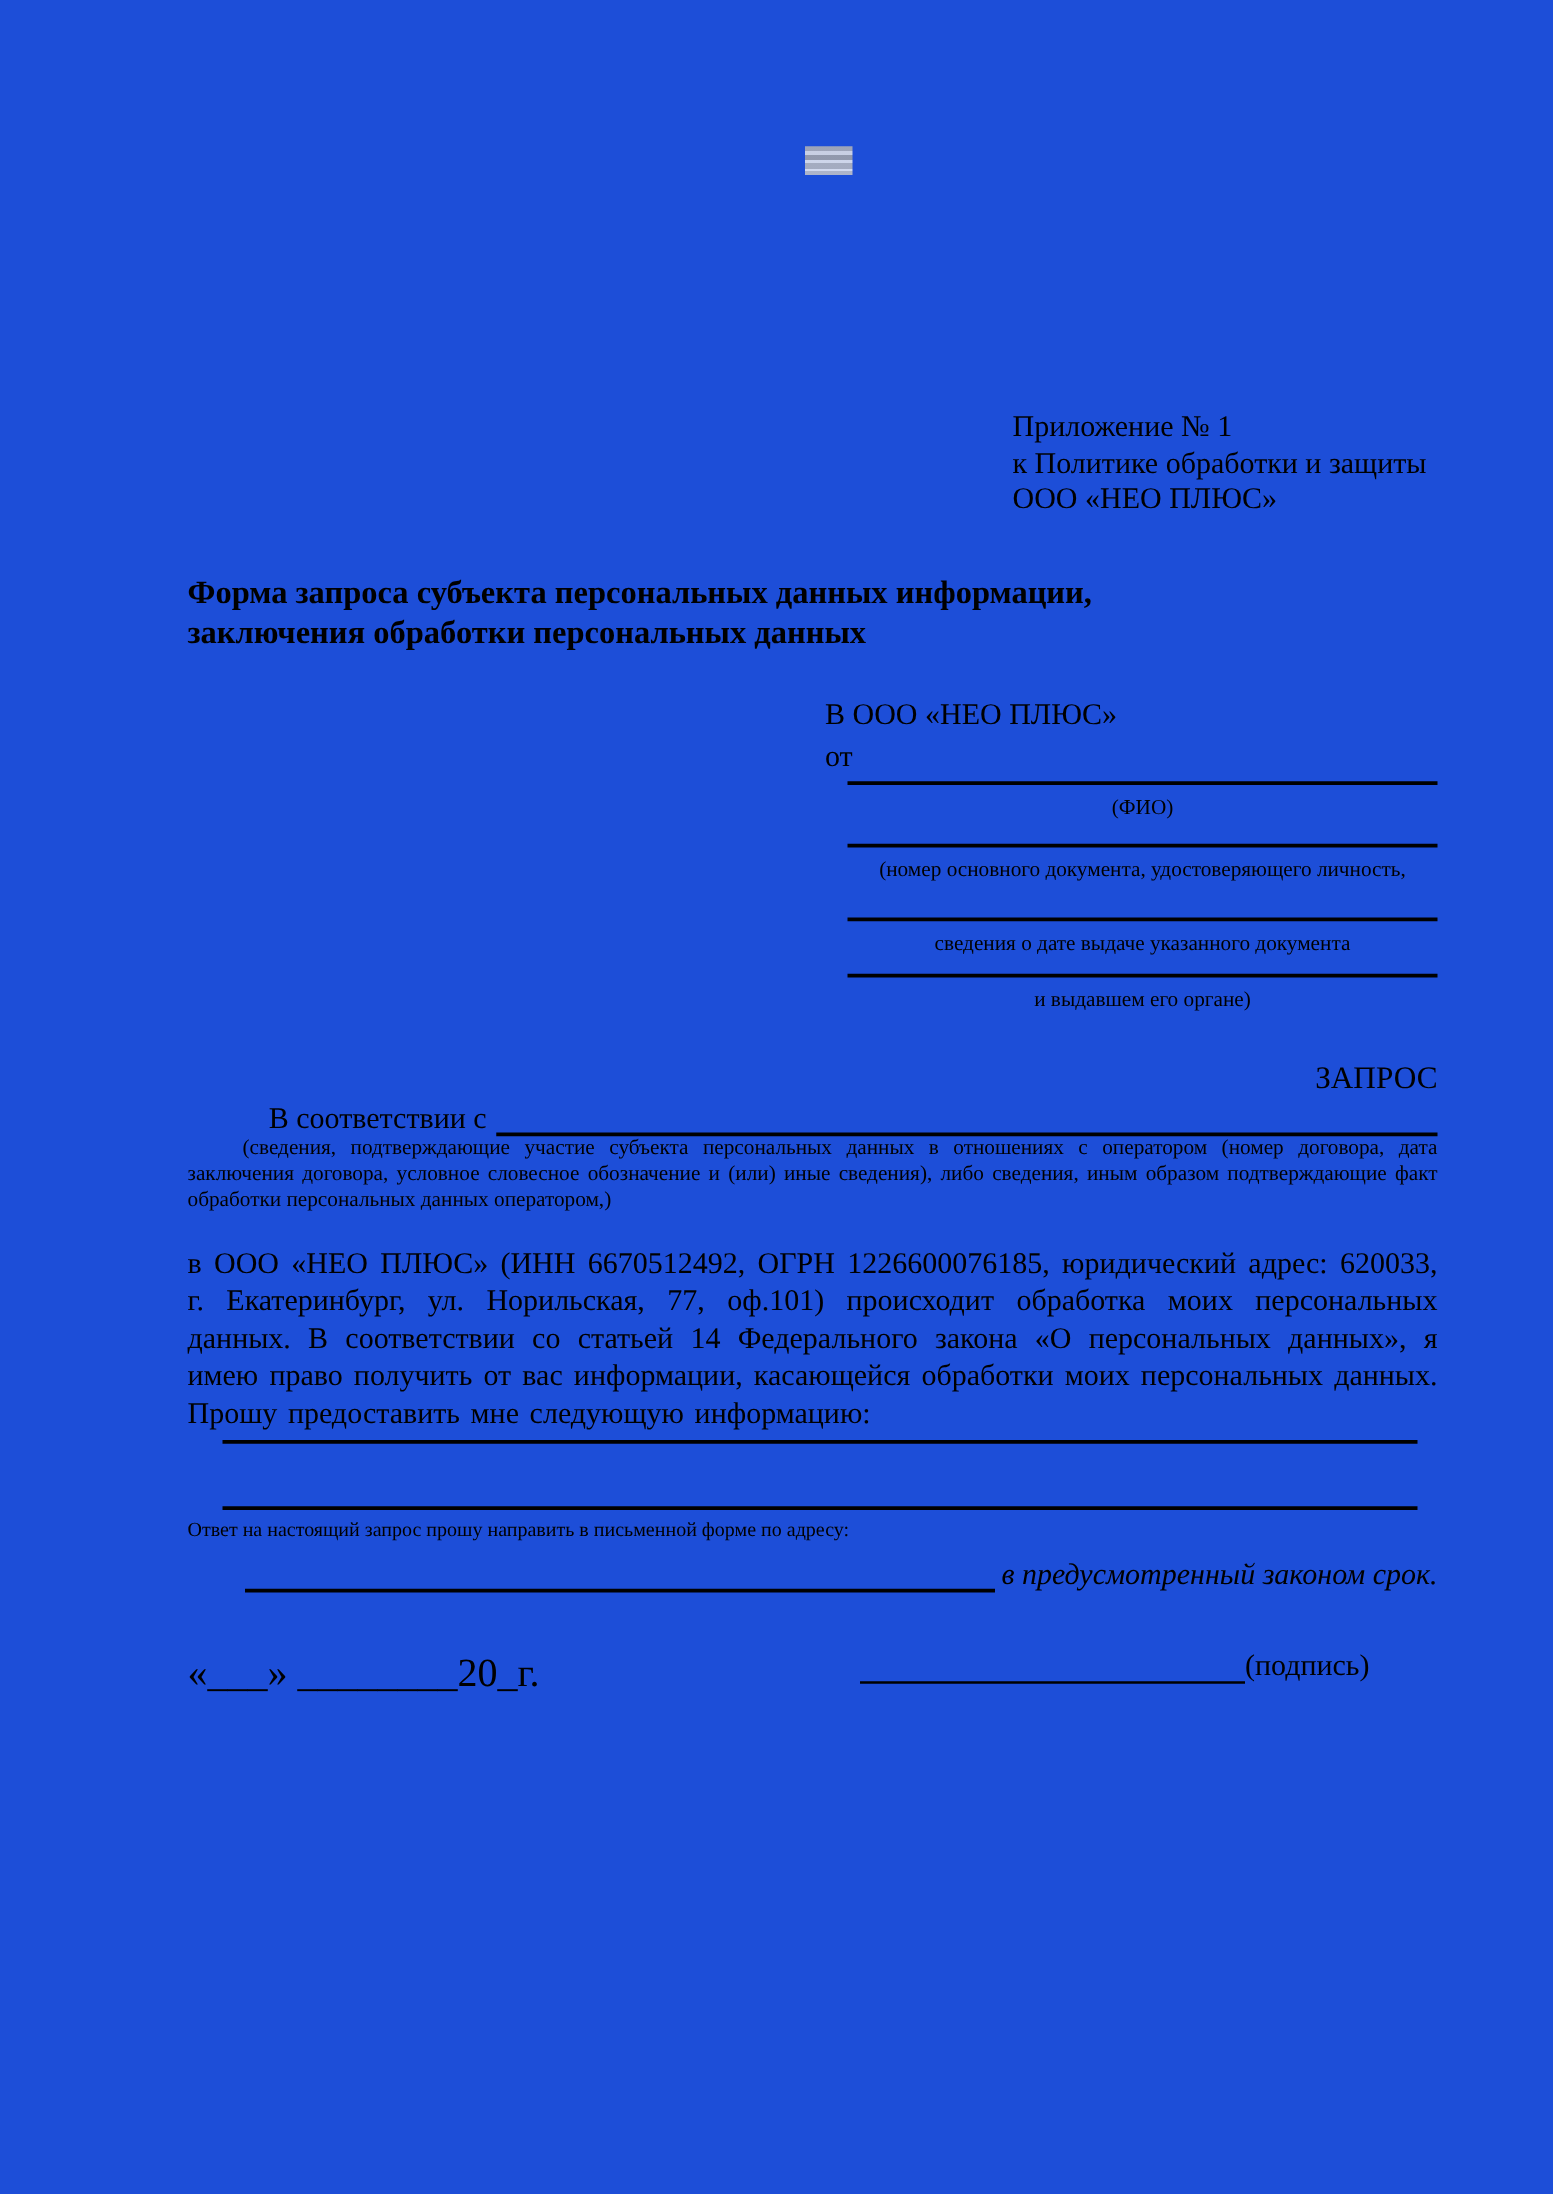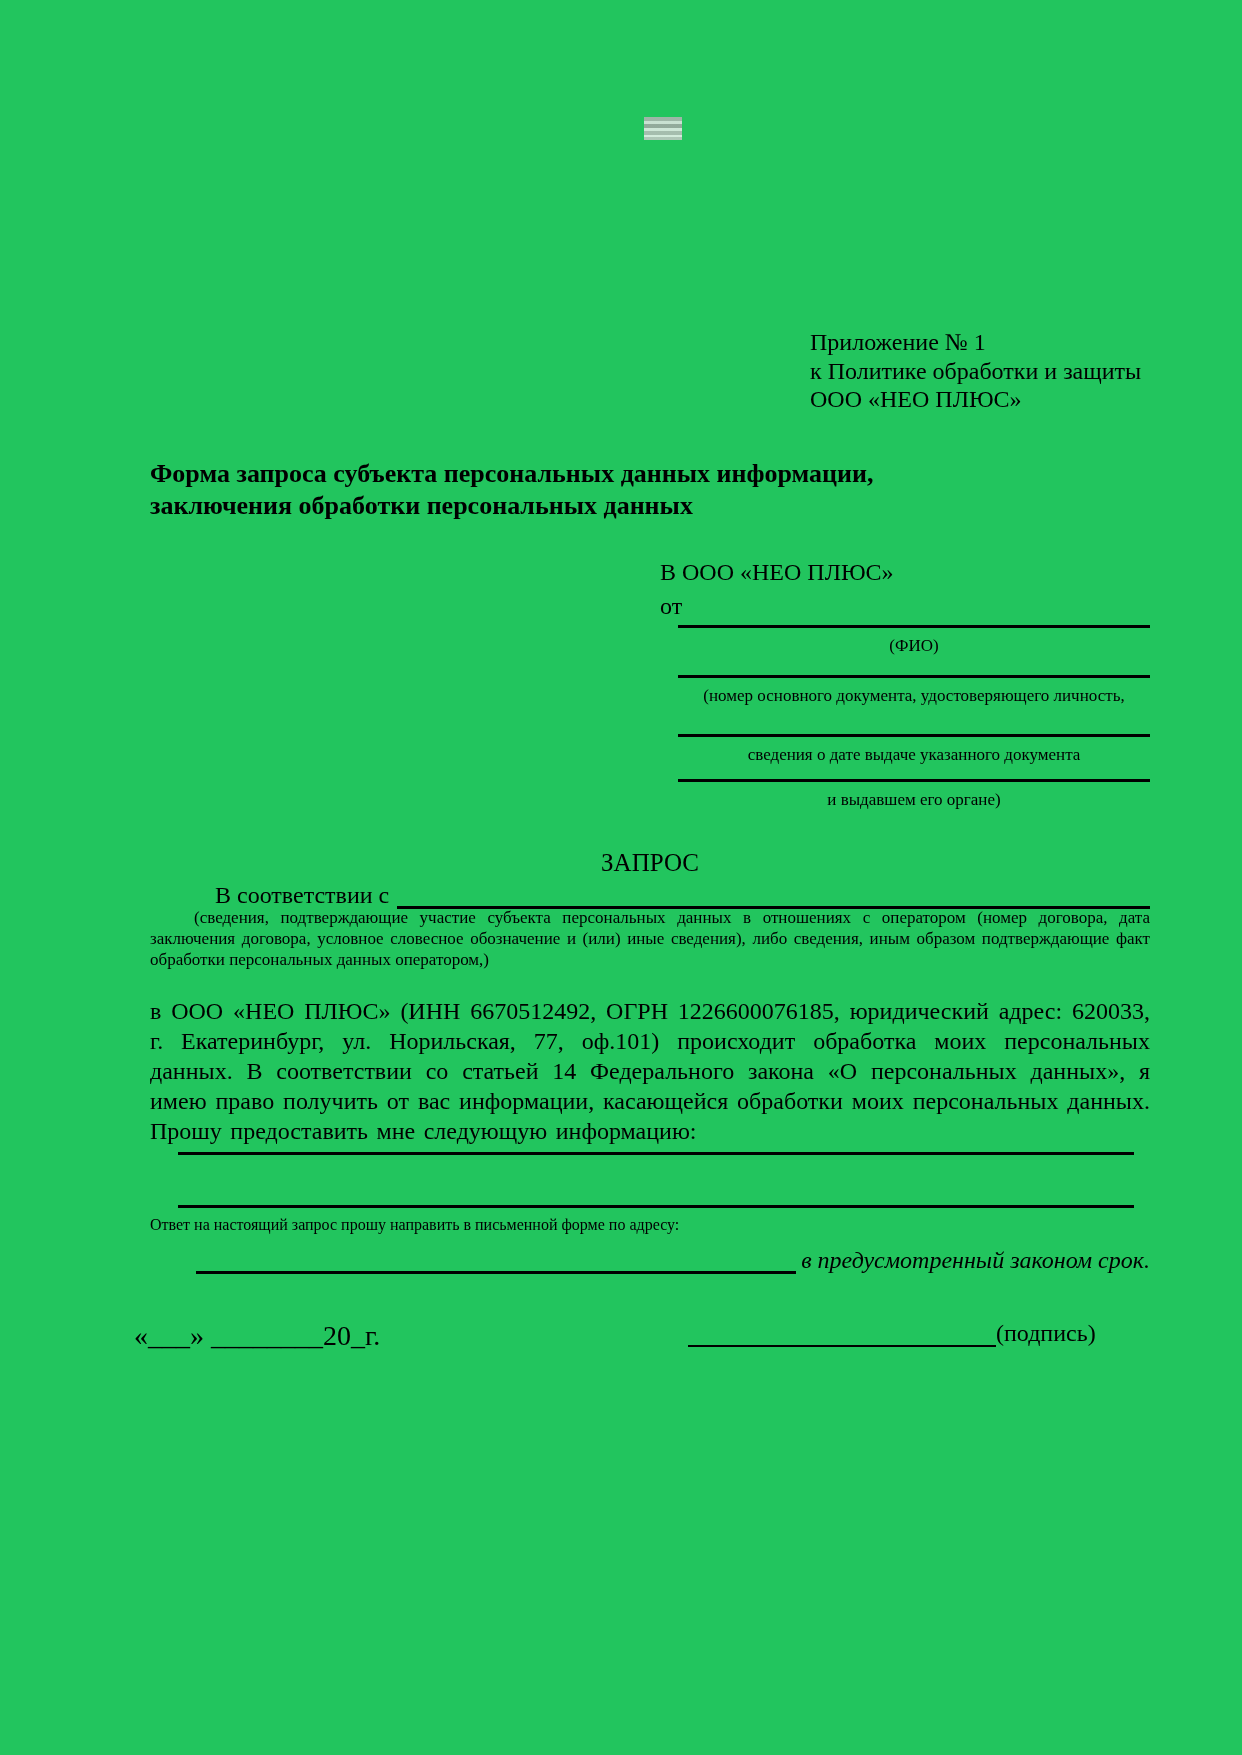--- a/index.html
+++ b/index.html
@@ -1,20 +1,20 @@
 <!DOCTYPE html>
 <html><head>
 <meta charset="utf-8">
 <style>
   * { margin:0; padding:0; box-sizing:border-box; }
   html,body { background:#ffffff; }
   .page {
     position:relative;
     width:1242px; height:1755px;
-    background:#22c55e;
+    background:#1d4ed8;
     color:#000;
     font-family:"Liberation Serif","DejaVu Serif",serif;
     overflow:hidden;
   }
   .logo {
     position:absolute; left:644px; top:117px;
     width:38px; height:23px;
     background:linear-gradient(180deg,
       #b4b4b4 0 18%, #e6e6e6 18% 30%,
       #a6a6a6 30% 48%, #ededed 48% 60%,
@@ -33,21 +33,21 @@
   }
   .addr-label { position:absolute; left:660px; font-size:24px; white-space:nowrap; }
   .blank { position:absolute; border-bottom:3px solid #000; }
   .addr-blank { left:678px; width:472px; }
   .addr-cap {
     position:absolute; left:678px; width:472px;
     text-align:center; font-size:17px; line-height:20px;
   }
   .req-head {
     position:absolute; left:150px; top:849px; width:1000px;
-    text-align:center; font-size:25px;
+    text-align:right; font-size:25px;
   }
   .intro {
     position:absolute; left:150px; top:882px; width:1000px;
     display:flex; align-items:flex-end; font-size:24px;
   }
   .intro .prefix { padding-left:65px; white-space:nowrap; }
   .intro .fill { flex:1 1 auto; border-bottom:3px solid #000; height:26px; margin-left:8px; }
   .explainer {
     position:absolute; left:150px; top:907px; width:1000px;
     font-size:17px; line-height:21px;
@@ -64,22 +64,22 @@
     position:absolute; left:150px; top:1216px; width:1000px;
     font-size:16px; white-space:nowrap;
   }
   .reply-term {
     position:absolute; left:150px; top:1247px; width:1000px;
     display:flex; align-items:flex-end; font-size:24px;font-style:italic;
   }
   .reply-term .fill { width:600px; border-bottom:3px solid #000; height:26px; margin-left:46px; }
   .reply-term .tail { white-space:nowrap; margin-left:2px; flex:1 1 auto; text-align:right; }
   .footer-date {
-    position:absolute; left:134px; top:1320px;
-    font-size:28px; white-space:nowrap;
+    position:absolute; left:150px; top:1320px;
+    font-size:32px; white-space:nowrap;
   }
   .footer-sign {
     position:absolute; left:688px; top:1320px;
     display:flex; align-items:flex-end; font-size:24px;
   }
   .footer-sign .fill { width:308px; border-bottom:2px solid #000; height:26px; }
   .footer-sign .cap { white-space:nowrap; }
 </style>
 </head>
 <body>

